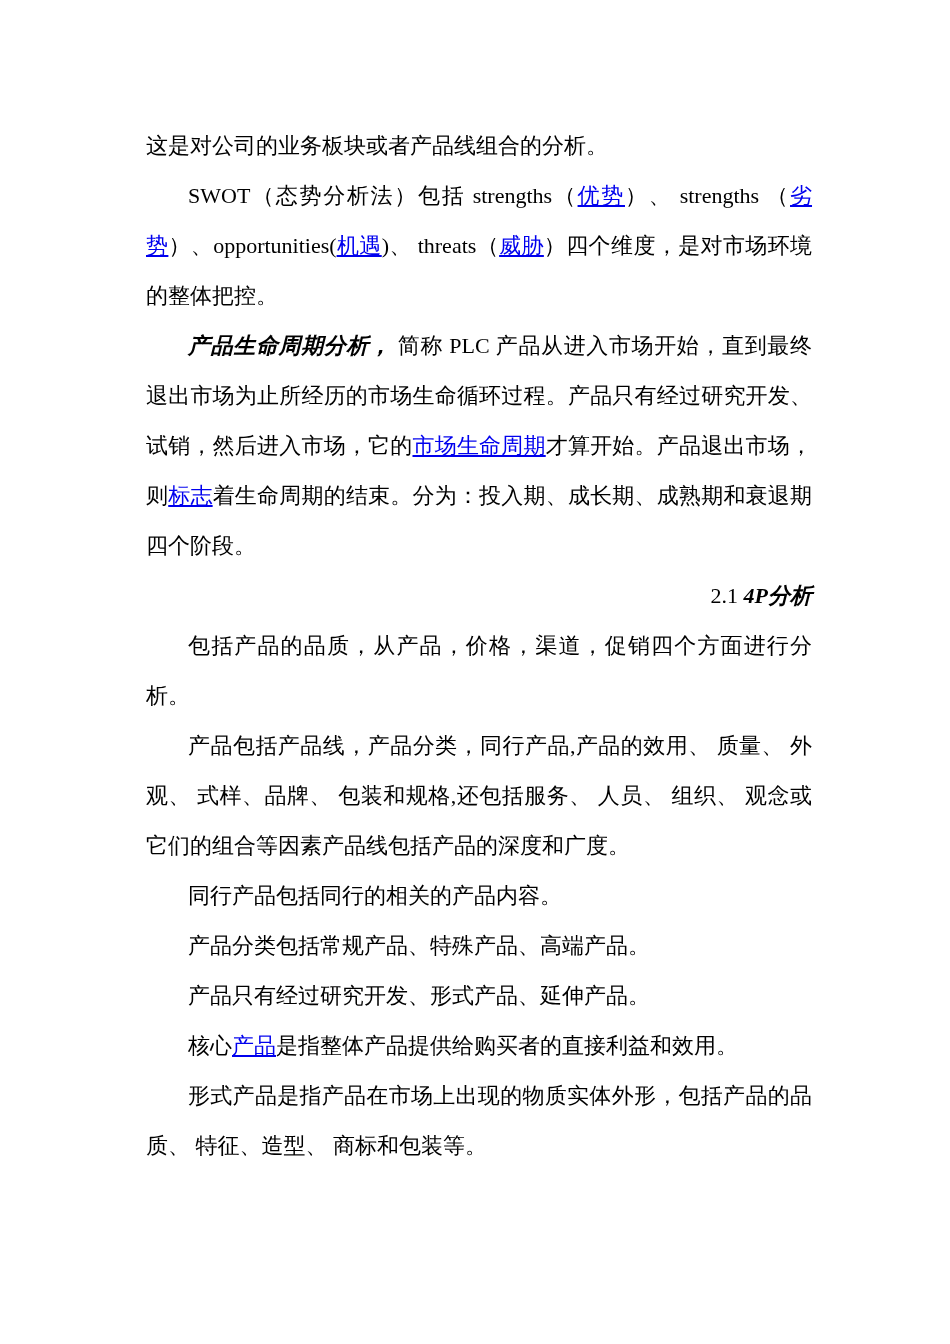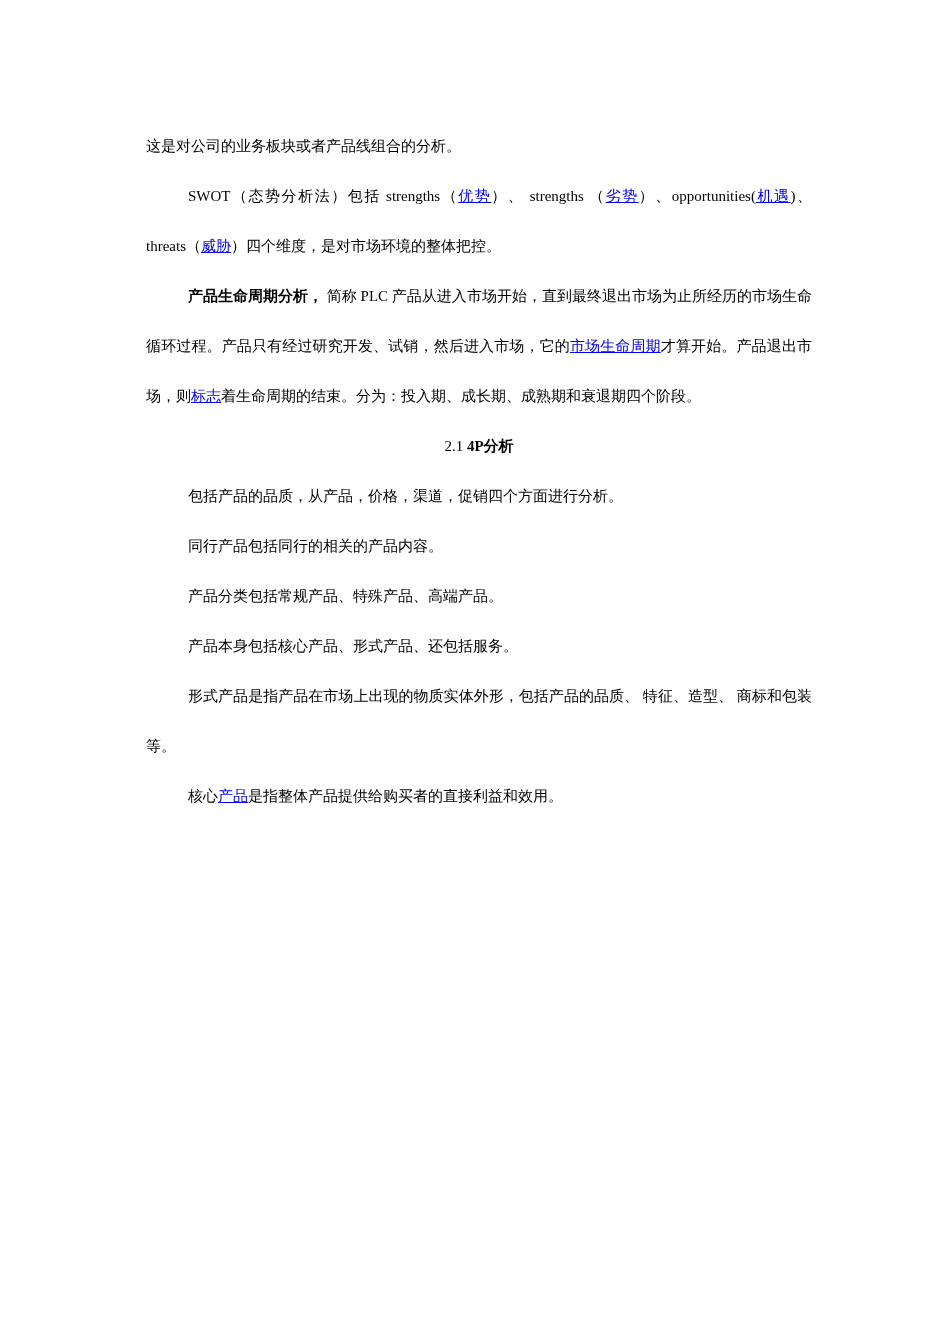--- a/index.html
+++ b/index.html
@@ -8,53 +8,55 @@
     background: #ffffff;
   }
   .page {
     position: relative;
     width: 950px;
     height: 1344px;
     background: #ffffff;
     box-sizing: border-box;
     padding: 121px 138px 0 146px;
     font-family: "Liberation Serif", "DejaVu Serif", serif;
-    font-size: 15px;
+    font-size: 22px;
     color: #000000;
     overflow: hidden;
   }
   p {
     margin: 0;
     line-height: 50px;
   }
   p.body {
     text-align: justify;
     text-justify: inter-ideograph;
   }
   p.body.indent {
     text-indent: 42px;
   }
   p.heading {
-    text-align: center;
+    text-align: right;
   }
   span.bold {
     font-weight: bold;
+    font-style: italic;
   }
   a.link {
     color: var(--link-color, #0000EE);
     cursor: pointer;
   }
 </style>
 </head>
 <body>
 
 <main class="page" style="--link-color: #0000EE; background: rgb(255, 255, 255); color: rgb(0, 0, 0);">
     <p class="body"><span>这是对公司的业务板块或者产品线组合的分析。</span></p>
     <p class="body indent"><span>SWOT（态势分析法）包括 strengths（</span><a class="link" href="#">优势</a><span>）、 strengths （</span><a class="link" href="#">劣势</a><span>）、opportunities(</span><a class="link" href="#">机遇</a><span>)、 threats（</span><a class="link" href="#">威胁</a><span>）四个维度，是对市场环境的整体把控。</span></p>
     <p class="body indent"><span class="bold">产品生命周期分析，</span><span> 简称 PLC 产品从进入市场开始，直到最终退出市场为止所经历的市场生命循环过程。产品只有经过研究开发、试销，然后进入市场，它的</span><a class="link" href="#">市场生命周期</a><span>才算开始。产品退出市场，则</span><a class="link" href="#">标志</a><span>着生命周期的结束。分为：投入期、成长期、成熟期和衰退期四个阶段。</span></p>
     <p class="heading"><span>2.1  </span><span class="bold">4P分析</span></p>
     <p class="body indent"><span>包括产品的品质，从产品，价格，渠道，促销四个方面进行分析。</span></p>
+    <p class="body indent"><span>产品包括产品线，产品分类，同行产品,产品的效用、 质量、 外观、 式样、品牌、 包装和规格,还包括服务、 人员、 组织、 观念或它们的组合等因素产品线包括产品的深度和广度。</span></p>
     <p class="body indent"><span>同行产品包括同行的相关的产品内容。</span></p>
     <p class="body indent"><span>产品分类包括常规产品、特殊产品、高端产品。</span></p>
-    <p class="body indent"><span>产品本身包括核心产品、形式产品、还包括服务。</span></p>
+    <p class="body indent"><span>产品只有经过研究开发、形式产品、延伸产品。</span></p>
+    <p class="body indent"><span>核心</span><a class="link" href="#">产品</a><span>是指整体产品提供给购买者的直接利益和效用。</span></p>
     <p class="body indent"><span>形式产品是指产品在市场上出现的物质实体外形，包括产品的品质、 特征、造型、 商标和包装等。</span></p>
-    <p class="body indent"><span>核心</span><a class="link" href="#">产品</a><span>是指整体产品提供给购买者的直接利益和效用。</span></p>
   </main>
 
 </body></html>

